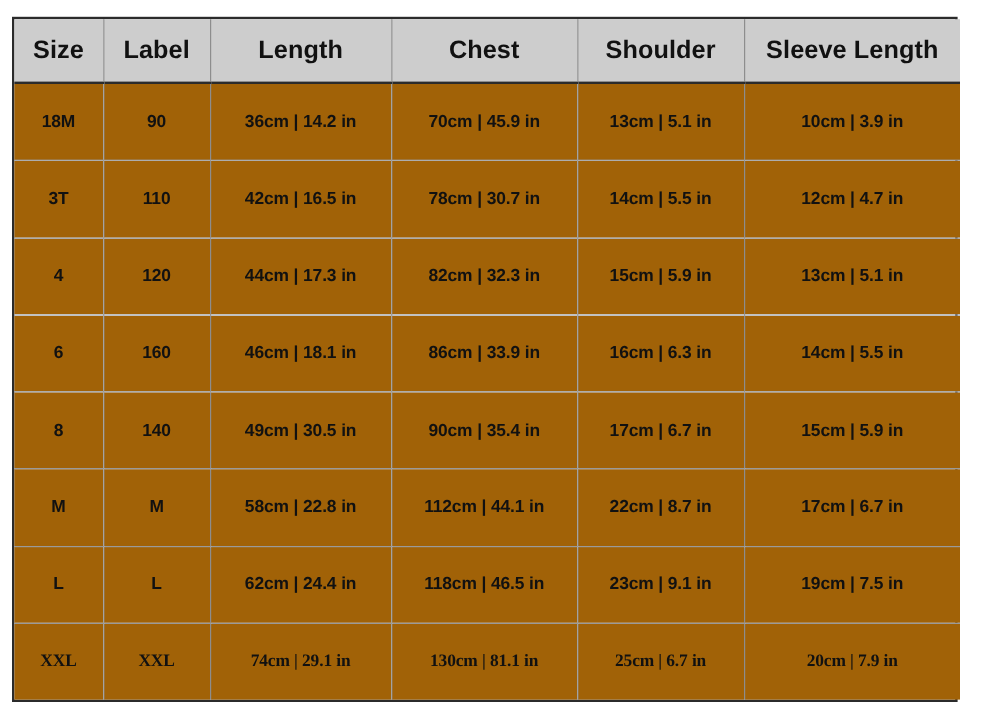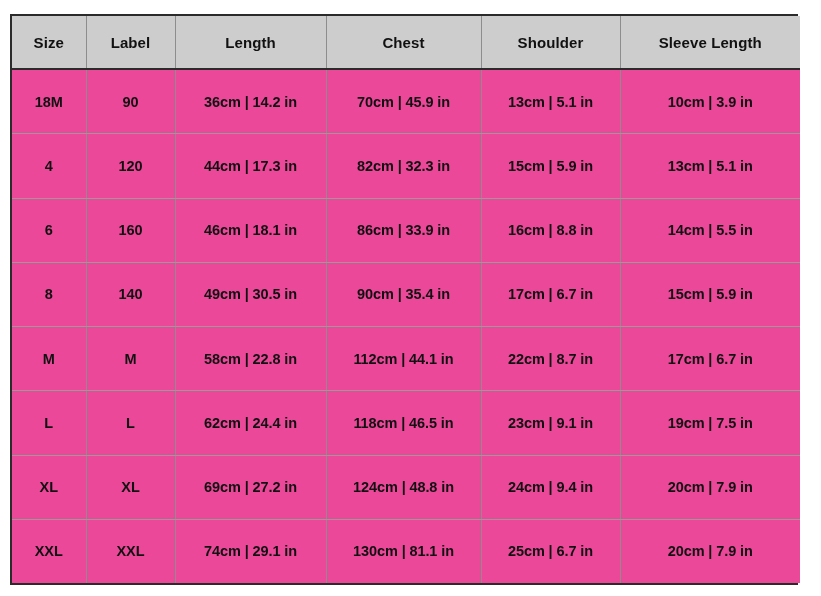--- a/index.html
+++ b/index.html
@@ -46,35 +46,36 @@
   }
 
   table.size-chart th:last-child,
   table.size-chart td:last-child {
     border-right: none;
   }
 
   table.size-chart thead th {
     background: #cdcdcd;
     height: 52px;
-    font-size: 15px;
+    font-size: 21px;
     letter-spacing: 0.1px;
     border-bottom: 2px solid #2b2b2b;
   }
 
   table.size-chart tbody td {
     height: 51.5px;
     font-size: 14.5px;
     letter-spacing: -0.1px;
     border-bottom: 1px solid #9a9a9a;
-    background: #ec4899;
+    background: #a16207;
   }
 
   table.size-chart tbody tr:last-child td {
     border-bottom: none;
+    font-family: Liberation Serif, serif;
   }
 
   
   col.c-size     { width: 74px;  }
   col.c-label    { width: 89px;  }
   col.c-length   { width: 151px; }
   col.c-chest    { width: 155px; }
   col.c-shoulder { width: 139px; }
   col.c-sleeve   { width: 180px; }
 </style>
@@ -104,33 +105,41 @@
     <tbody id="table-body">
         <tr>
           <td>18M</td>
           <td>90</td>
           <td>36cm | 14.2 in</td>
           <td>70cm | 45.9 in</td>
           <td>13cm | 5.1 in</td>
           <td>10cm | 3.9 in</td>
         </tr>
         <tr>
+          <td>3T</td>
+          <td>110</td>
+          <td>42cm | 16.5 in</td>
+          <td>78cm | 30.7 in</td>
+          <td>14cm | 5.5 in</td>
+          <td>12cm | 4.7 in</td>
+        </tr>
+        <tr>
           <td>4</td>
           <td>120</td>
           <td>44cm | 17.3 in</td>
           <td>82cm | 32.3 in</td>
           <td>15cm | 5.9 in</td>
           <td>13cm | 5.1 in</td>
         </tr>
         <tr>
           <td>6</td>
           <td>160</td>
           <td>46cm | 18.1 in</td>
           <td>86cm | 33.9 in</td>
-          <td>16cm | 8.8 in</td>
+          <td>16cm | 6.3 in</td>
           <td>14cm | 5.5 in</td>
         </tr>
         <tr>
           <td>8</td>
           <td>140</td>
           <td>49cm | 30.5 in</td>
           <td>90cm | 35.4 in</td>
           <td>17cm | 6.7 in</td>
           <td>15cm | 5.9 in</td>
         </tr>
@@ -144,28 +153,20 @@
         </tr>
         <tr>
           <td>L</td>
           <td>L</td>
           <td>62cm | 24.4 in</td>
           <td>118cm | 46.5 in</td>
           <td>23cm | 9.1 in</td>
           <td>19cm | 7.5 in</td>
         </tr>
         <tr>
-          <td>XL</td>
-          <td>XL</td>
-          <td>69cm | 27.2 in</td>
-          <td>124cm | 48.8 in</td>
-          <td>24cm | 9.4 in</td>
-          <td>20cm | 7.9 in</td>
-        </tr>
-        <tr>
           <td>XXL</td>
           <td>XXL</td>
           <td>74cm | 29.1 in</td>
           <td>130cm | 81.1 in</td>
           <td>25cm | 6.7 in</td>
           <td>20cm | 7.9 in</td>
         </tr>
       </tbody>
   </table>
 </div>

